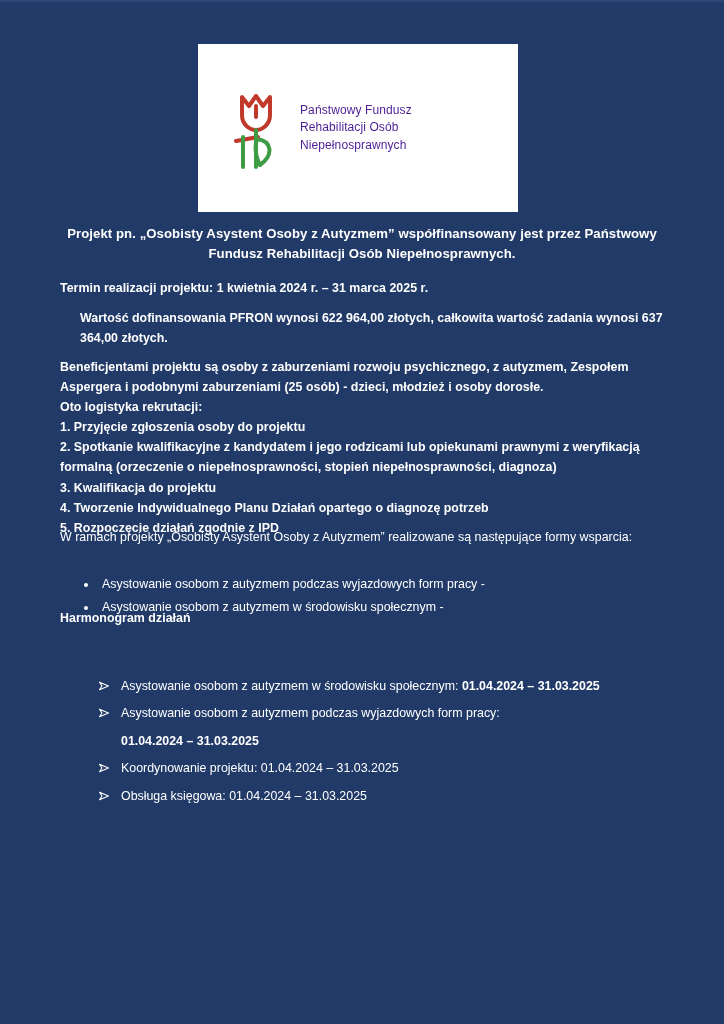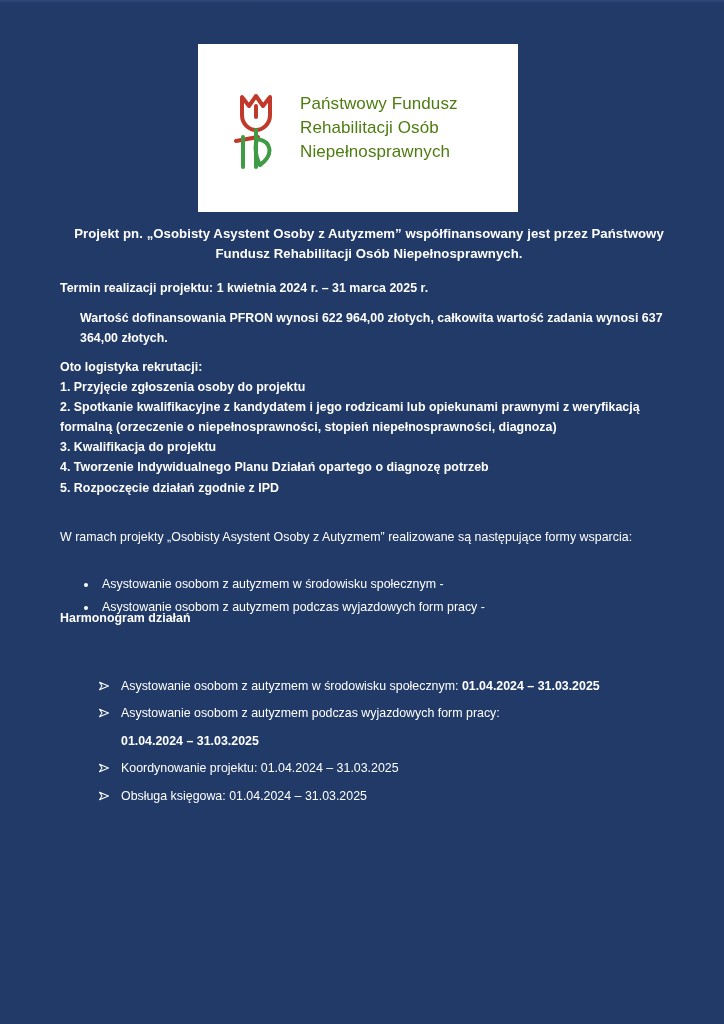--- a/index.html
+++ b/index.html
@@ -53,32 +53,32 @@
     display: flex;
     align-items: center;
     gap: 14px;
   }
   .logo-mark {
     width: 56px;
     height: 86px;
     flex: none;
   }
   .logo-text {
-    color: #4d7c0f;
-    font-size: 17px;
+    color: #4c1d95;
+    font-size: 12px;
     line-height: 1.42;
     letter-spacing: 0.1px;
     white-space: nowrap;
   }
   .logo-text div { display: block; }
 
   
   .title {
     position: absolute;
-    left: 67px;
+    left: 60px;
     top: 224px;
     width: 604px;
     text-align: center;
     font-size: 13.2px;
     font-weight: bold;
     line-height: 1.55;
     letter-spacing: 0.05px;
   }
 
   .block {
@@ -186,38 +186,39 @@
     </div>
   </div>
 
   <div class="title">Projekt pn. „Osobisty Asystent Osoby z Autyzmem” współfinansowany jest przez Państwowy Fundusz Rehabilitacji Osób Niepełnosprawnych.</div>
 
   <div class="block b-term">Termin realizacji projektu: 1 kwietnia 2024 r. – 31 marca 2025 r.</div>
 
   <div class="block b-value">Wartość dofinansowania PFRON wynosi 622 964,00 złotych, całkowita wartość zadania wynosi 637 364,00 złotych.</div>
 
   <div class="block b-benef">
+    <div>Beneficjentami projektu są osoby z zaburzeniami rozwoju psychicznego, z autyzmem, Zespołem Aspergera i podobnymi zaburzeniami (25 osób) - dzieci, młodzież i osoby dorosłe.</div>
     <div>Oto logistyka rekrutacji:</div>
     <div>1. Przyjęcie zgłoszenia osoby do projektu</div>
     <div>2. Spotkanie kwalifikacyjne z kandydatem i jego rodzicami lub opiekunami prawnymi z weryfikacją formalną (orzeczenie o niepełnosprawności, stopień niepełnosprawności, diagnoza)</div>
     <div>3. Kwalifikacja do projektu</div>
     <div>4. Tworzenie Indywidualnego Planu Działań opartego o diagnozę potrzeb</div>
     <div>5. Rozpoczęcie działań zgodnie z IPD</div>
   </div>
 
   <div class="block b-forms">W ramach projekty „Osobisty Asystent Osoby z Autyzmem” realizowane są następujące formy wsparcia:</div>
 
   <ul class="ul-list">
     <li>
       <span class="dot"></span>
+      <span>Asystowanie osobom z autyzmem podczas wyjazdowych form pracy -</span>
+    </li>
+    <li>
+      <span class="dot"></span>
       <span>Asystowanie osobom z autyzmem w środowisku społecznym -</span>
-    </li>
-    <li>
-      <span class="dot"></span>
-      <span>Asystowanie osobom z autyzmem podczas wyjazdowych form pracy -</span>
     </li>
   </ul>
 
   <div class="block b-harmo">Harmonogram działań</div>
 
   <ul class="arrow-list">
 
     <li>
       <svg class="arw" viewBox="0 0 12 12" aria-hidden="true">
         <path d="M1.5 2.2 L10.5 6 L1.5 9.8 L4 6 Z" fill="none" stroke="#ffffff" stroke-width="1.1" stroke-linejoin="round"></path>

